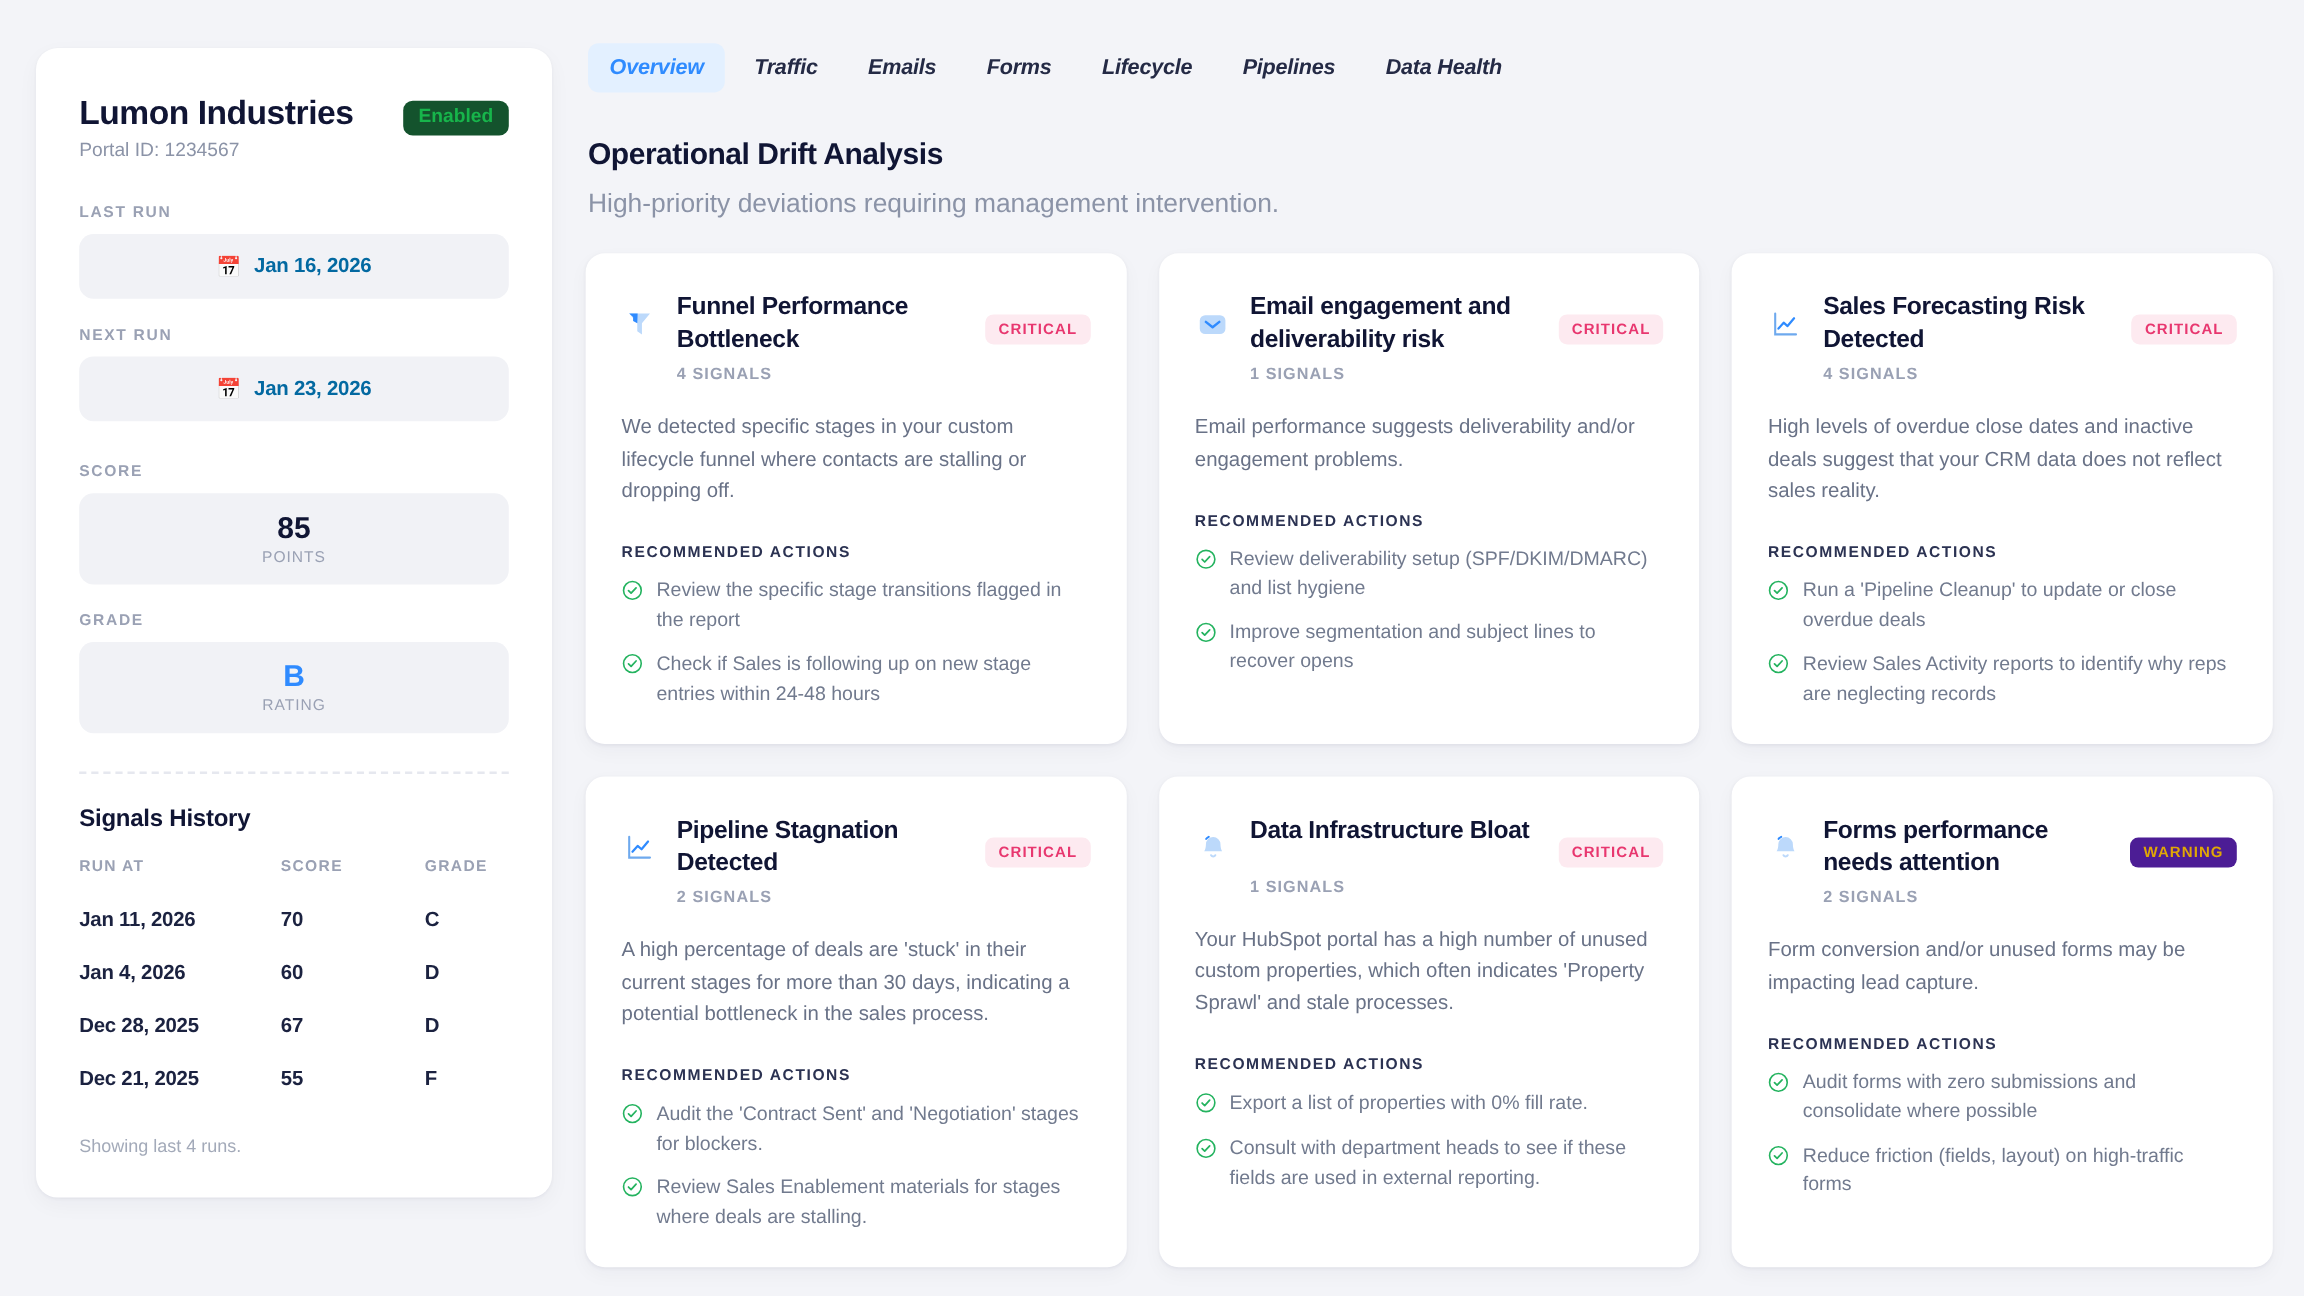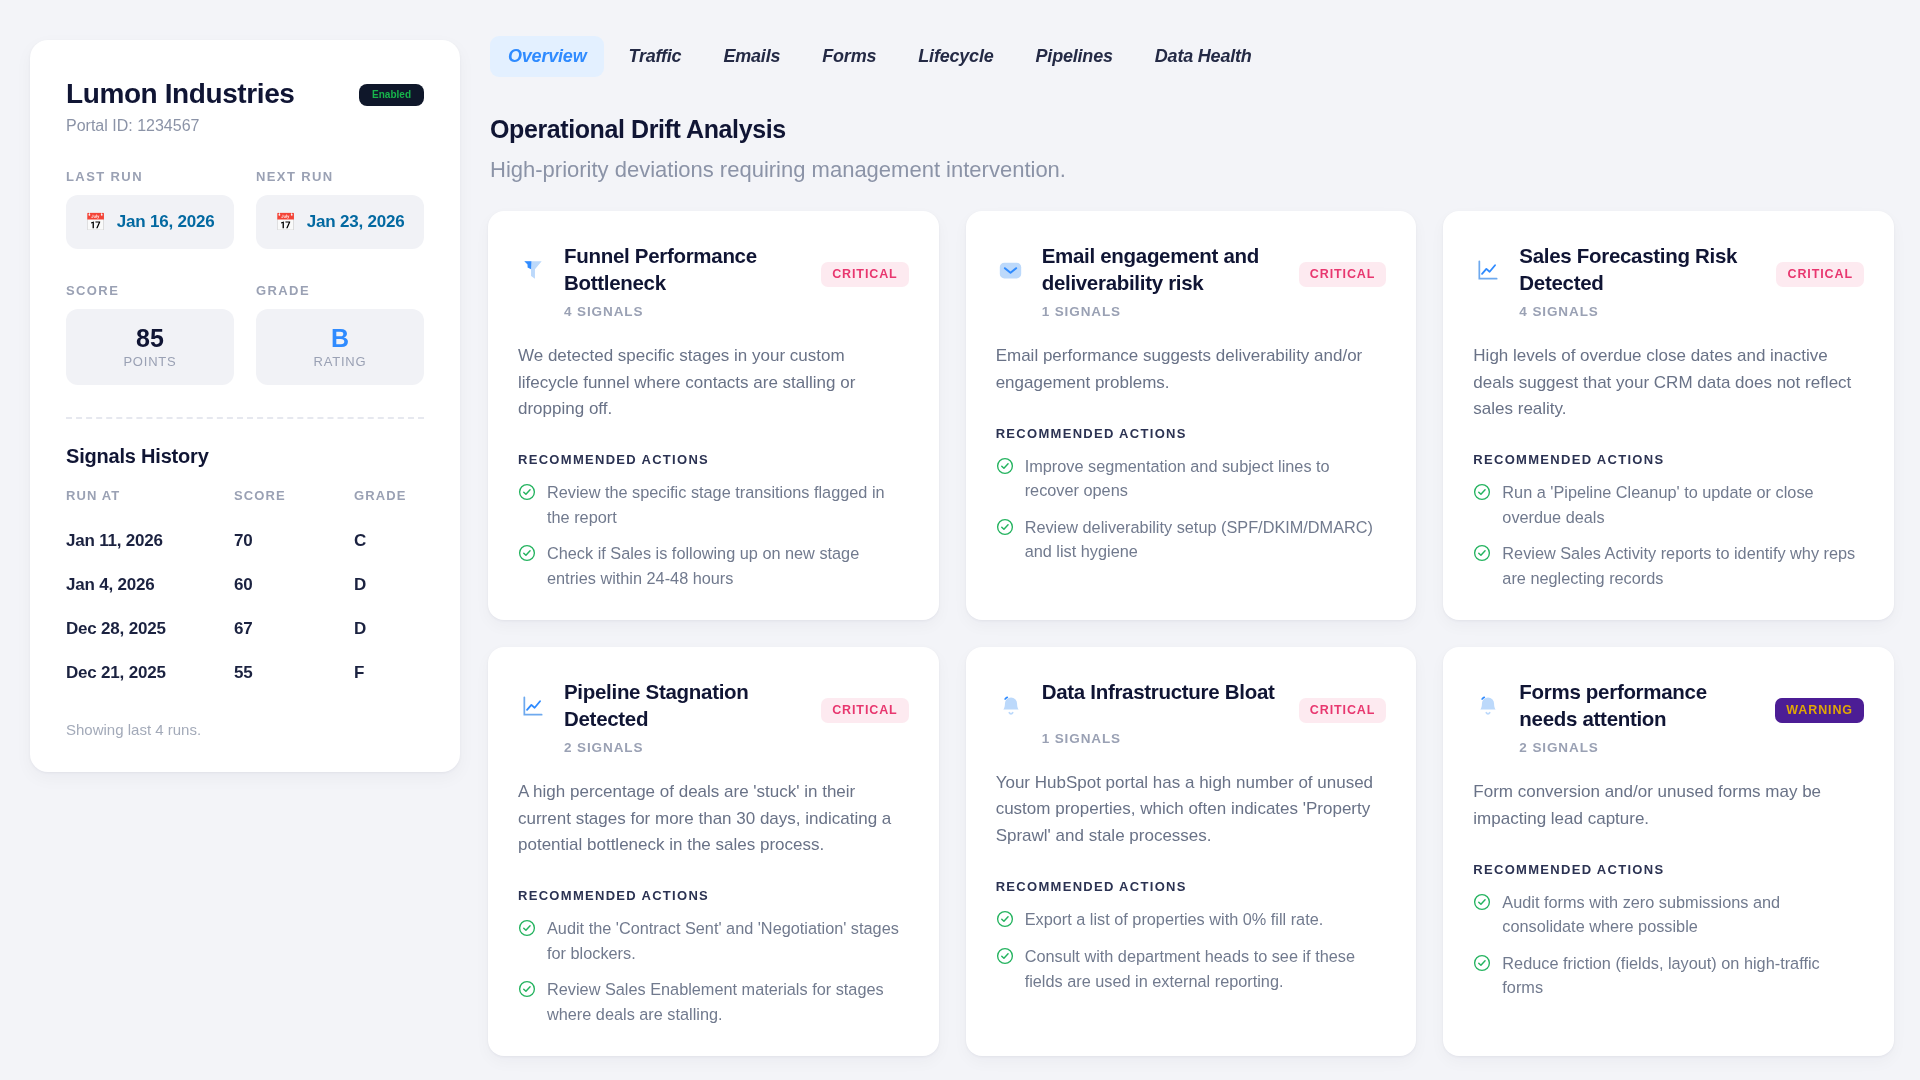--- a/index.html
+++ b/index.html
@@ -32,28 +32,28 @@
     gap: 12px;
   }
   .org-name {
     font-size: 28px; font-weight: 700; color: #101534; letter-spacing: -.4px;
     line-height: 1.15;
   }
   .portal-id {
     font-size: 16px; color: #8b93a7; margin-top: 7px; font-weight: 400;
   }
   .badge-enabled {
-    background: #0f172a; color: #17b54b;
-    font-size: 10px; font-weight: 700;
+    background: #14532d; color: #17b54b;
+    font-size: 16px; font-weight: 700;
     padding: 5px 13px 6px; border-radius: 8px;
     white-space: nowrap; margin-top: 6px;
   }
 
   .two-col {
-    display: flex; gap: 22px; margin-top: 34px;
+    display: flex; gap: 22px; margin-top: 34px; flex-direction: column;
   }
   .two-col > div { flex: 1; min-width: 0; }
   .mini-label {
     font-size: 13px; font-weight: 700; color: #9aa1b4;
     letter-spacing: 1.4px; text-transform: uppercase;
     margin-bottom: 11px;
   }
   .run-box {
     background: #f1f2f6; border-radius: 12px;
     height: 54px; display: flex; align-items: center; justify-content: center;
@@ -332,28 +332,28 @@
             <div class="signals">1 SIGNALS</div>
           </div>
         </div>
         <p class="card-desc">Email performance suggests deliverability and/or engagement problems.</p>
         <div class="rec-label">RECOMMENDED ACTIONS</div>
         <div class="rec-item">
           <span class="rec-check"><svg width="18" height="18" viewBox="0 0 20 20" fill="none">
                 <circle cx="10" cy="10" r="8.2" stroke="#24b35f" stroke-width="1.5"></circle>
                 <path d="M6.4 10.2l2.4 2.4 4.6-5" stroke="#24b35f" stroke-width="1.6" stroke-linecap="round" stroke-linejoin="round"></path>
               </svg></span>
+          <span class="rec-text">Review deliverability setup (SPF/DKIM/DMARC) and list hygiene</span>
+        </div>
+        <div class="rec-item">
+          <span class="rec-check"><svg width="18" height="18" viewBox="0 0 20 20" fill="none">
+                <circle cx="10" cy="10" r="8.2" stroke="#24b35f" stroke-width="1.5"></circle>
+                <path d="M6.4 10.2l2.4 2.4 4.6-5" stroke="#24b35f" stroke-width="1.6" stroke-linecap="round" stroke-linejoin="round"></path>
+              </svg></span>
           <span class="rec-text">Improve segmentation and subject lines to recover opens</span>
-        </div>
-        <div class="rec-item">
-          <span class="rec-check"><svg width="18" height="18" viewBox="0 0 20 20" fill="none">
-                <circle cx="10" cy="10" r="8.2" stroke="#24b35f" stroke-width="1.5"></circle>
-                <path d="M6.4 10.2l2.4 2.4 4.6-5" stroke="#24b35f" stroke-width="1.6" stroke-linecap="round" stroke-linejoin="round"></path>
-              </svg></span>
-          <span class="rec-text">Review deliverability setup (SPF/DKIM/DMARC) and list hygiene</span>
         </div>
       </section>
 
       <section class="card">
         <div class="card-head">
           <div class="card-icon">
             <svg width="26" height="26" viewBox="0 0 24 24" fill="none">
               <path d="M4 4v16h16" stroke="#6ea9ee" stroke-width="1.6" stroke-linecap="round"></path>
               <path d="M6.5 15.5l4-4.5 3 2.6 5-6" stroke="#2f8bff" stroke-width="1.7" stroke-linecap="round" stroke-linejoin="round"></path>
             </svg>

